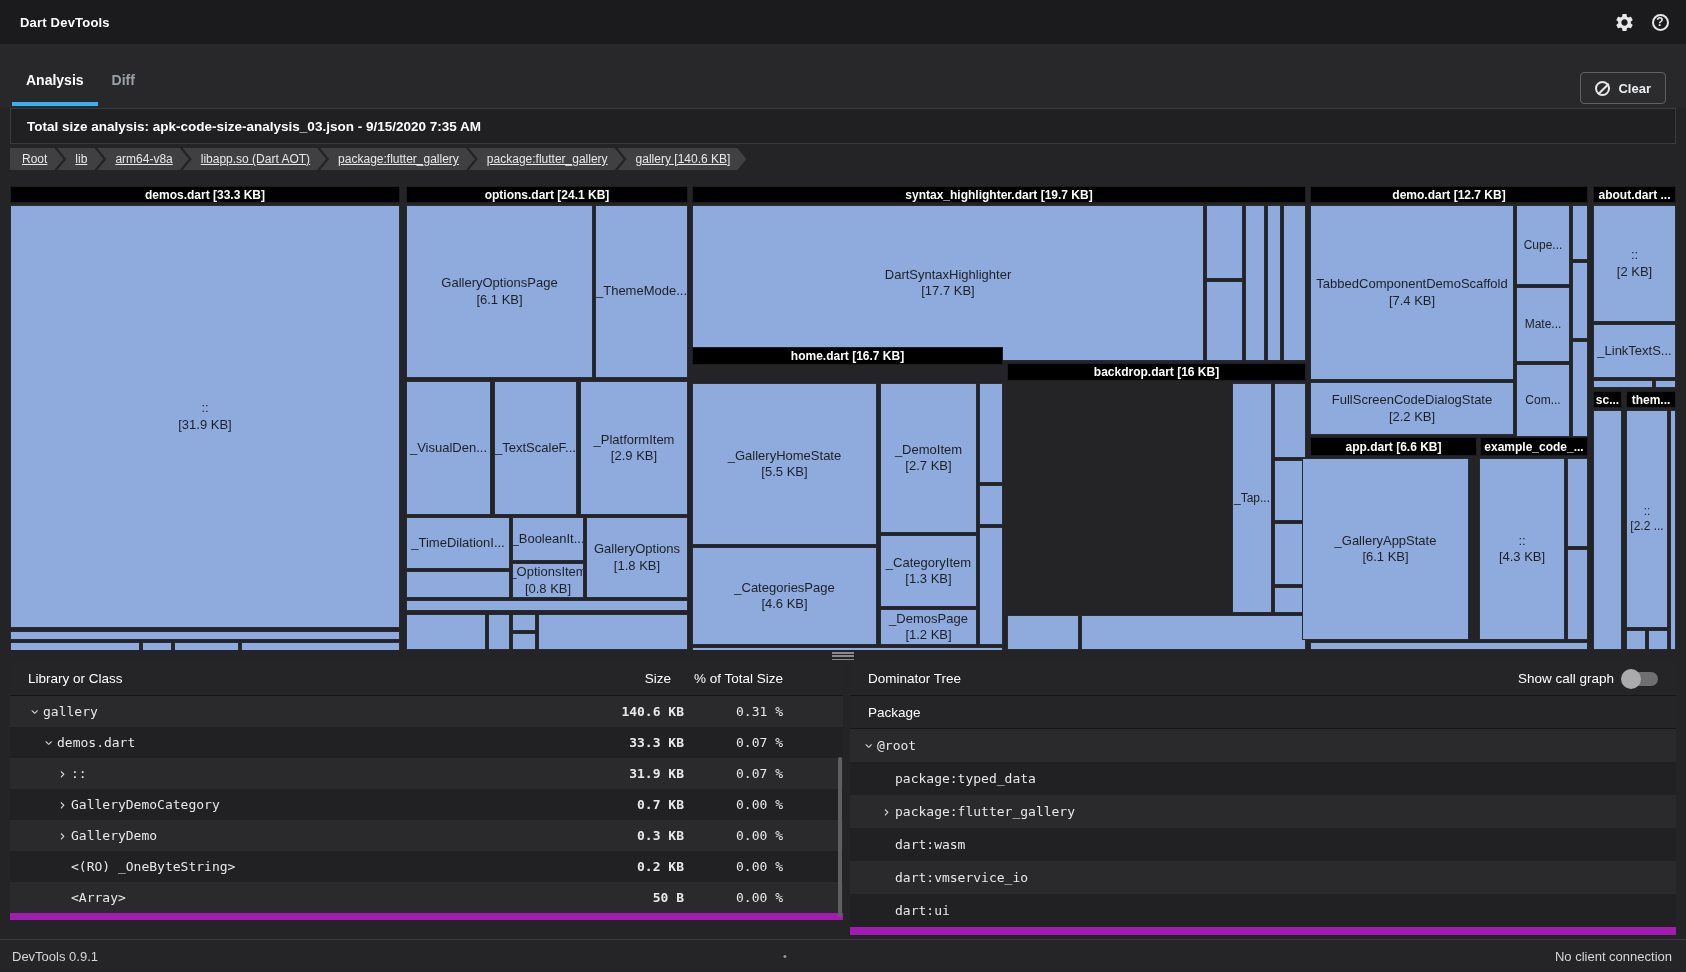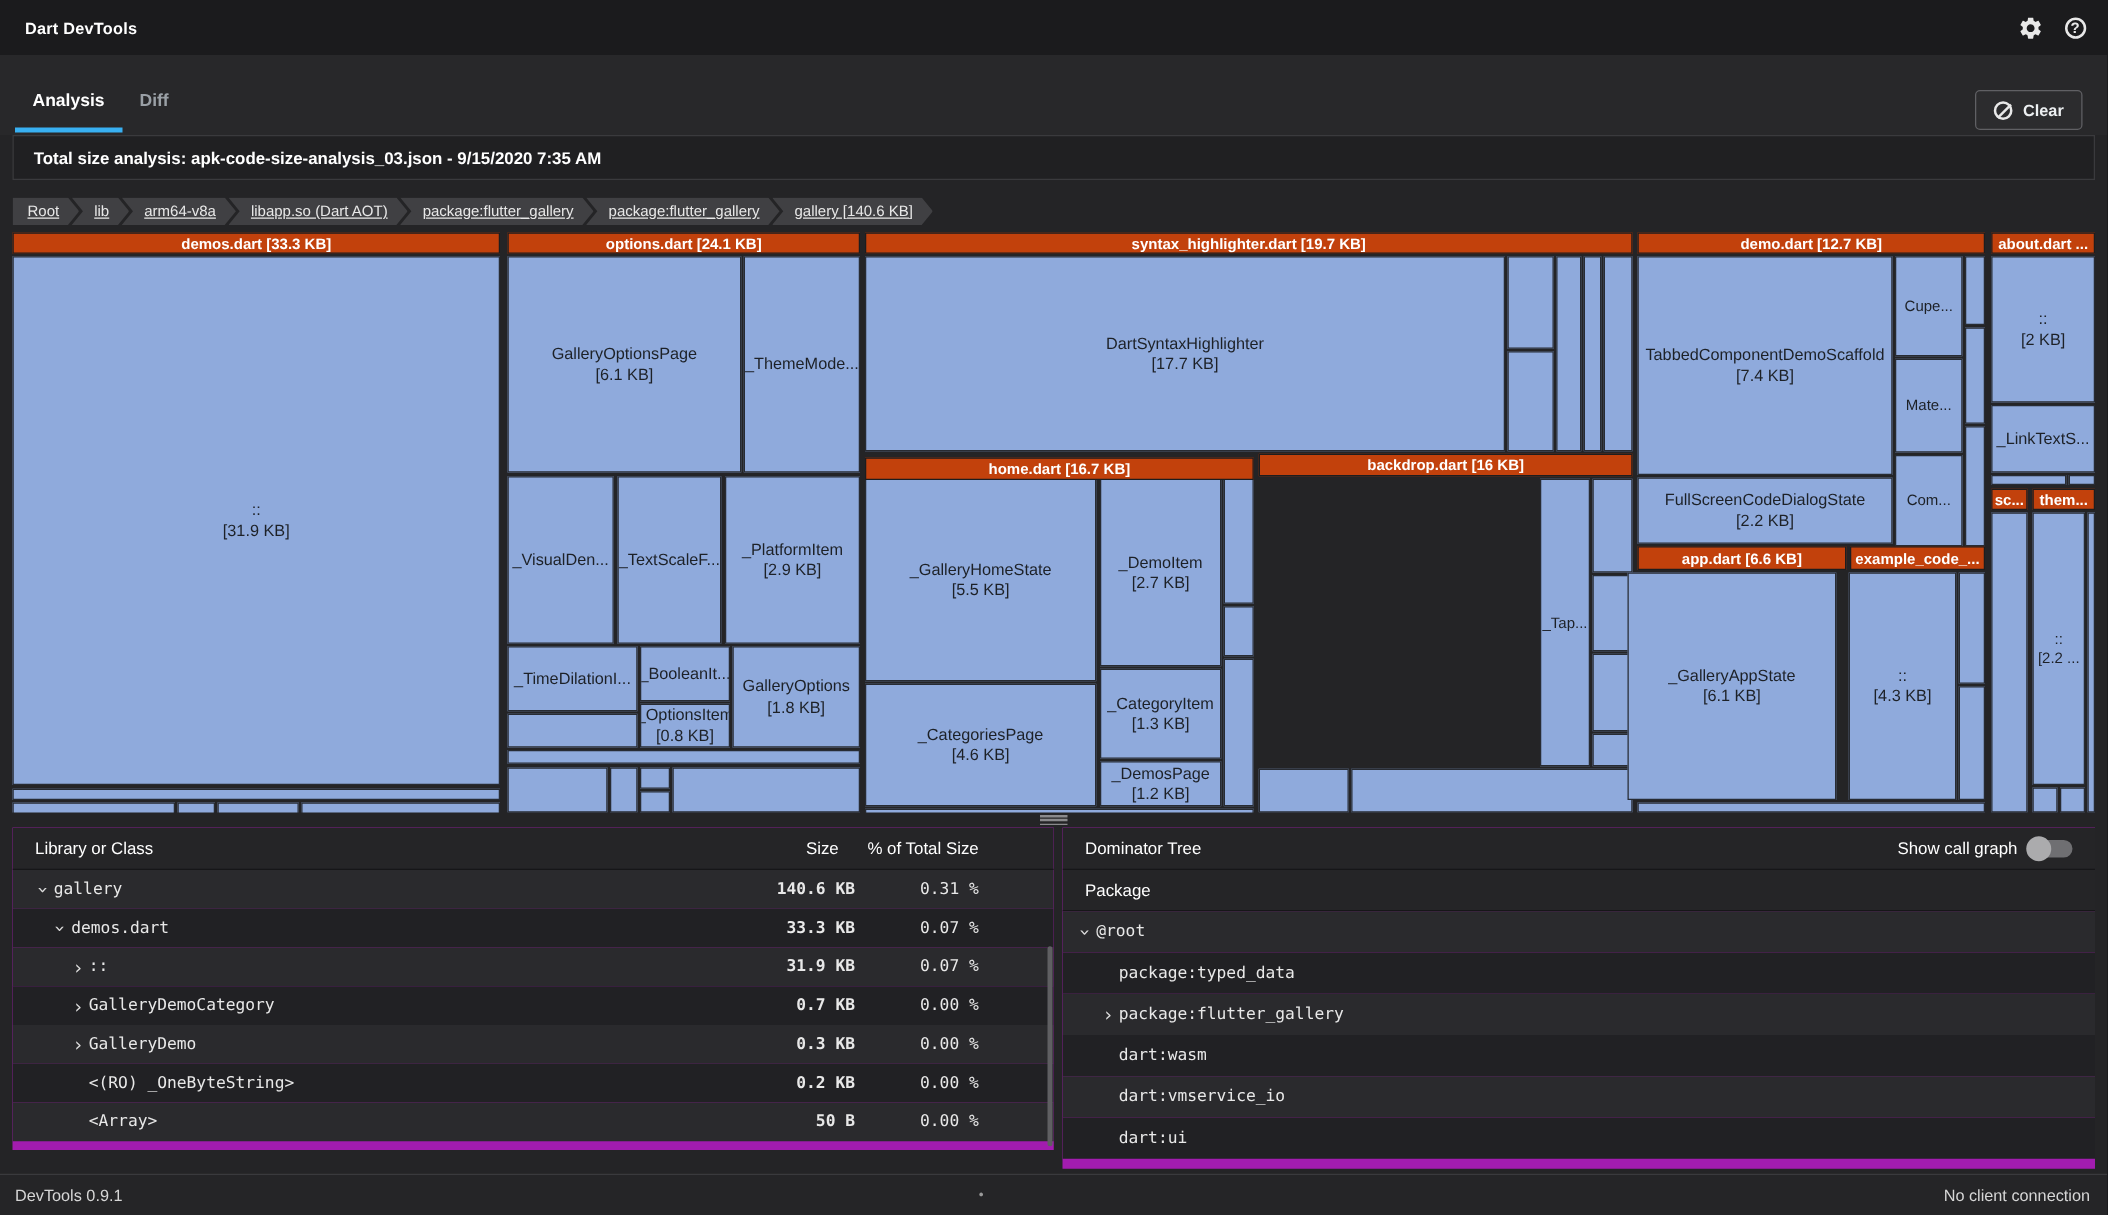--- a/index.html
+++ b/index.html
@@ -23,27 +23,27 @@
   .tab.active::after { content:""; position:absolute; left:0; right:0; bottom:0; height:4px; background:#38b0f2; }
   .clear-btn { position:absolute; right:20px; top:28px; height:32px; padding:0 14px; border:1px solid #606064; border-radius:4px; background:#2c2c2e; color:#eceff1; font-size:13px; font-weight:bold; display:flex; align-items:center; gap:8px; cursor:pointer; }
   .block-icon { width:15px; height:15px; border:2px solid #e8e8e8; border-radius:50%; position:relative; }
   .block-icon::after { content:""; position:absolute; left:-1px; top:5.5px; width:15px; height:2px; background:#e8e8e8; transform:rotate(-45deg); }
 
   
   .titlebar { position:absolute; left:10px; top:108px; width:1666px; height:36px; background:#202022; border:1px solid #3a3a3d; display:flex; align-items:center; }
   .titlebar span { color:#fff; font-size:13.5px; font-weight:bold; margin-left:16px; }
 
   
-  .crumbs { position:absolute; left:10px; top:148px; width:1666px; height:32px; display:flex; align-items:flex-end; }
+  .crumbs { position:absolute; left:10px; top:148px; width:1666px; height:32px; display:flex; align-items:flex-start; }
   .crumb { height:22px; background:#404043; color:#e8e8e8; font-size:12px; display:flex; align-items:center; padding:0 16px 0 18px; margin-right:-6px; text-decoration:underline; cursor:pointer; clip-path:polygon(0 0, calc(100% - 9px) 0, 100% 50%, calc(100% - 9px) 100%, 0 100%, 9px 50%); }
   .crumb.first { clip-path:polygon(0 0, calc(100% - 9px) 0, 100% 50%, calc(100% - 9px) 100%, 0 100%); padding-left:12px; }
 
   
   .treemap { position:absolute; left:10px; top:186px; width:1666px; height:466px; background:#242426; }
-  .tm-head { position:absolute; background:#c2410c; border:1px solid #1d1d1f; color:#fff; font-size:12px; font-weight:bold; display:flex; align-items:center; justify-content:center; overflow:hidden; white-space:nowrap; cursor:pointer; }
+  .tm-head { position:absolute; background:#000000; border:1px solid #1d1d1f; color:#fff; font-size:12px; font-weight:bold; display:flex; align-items:center; justify-content:center; overflow:hidden; white-space:nowrap; cursor:pointer; }
   .tm-cell { position:absolute; background:#8faadc; border:1px solid #272b33; color:#1d2127; font-size:13px; line-height:1.25; display:flex; align-items:center; justify-content:center; text-align:center; overflow:hidden; white-space:nowrap; cursor:pointer; }
 
   
   .hsplit { position:absolute; left:0; top:650px; width:1686px; height:12px; background:#242426; cursor:row-resize; }
   .hsplit .grip { position:absolute; left:832px; top:2px; width:22px; height:8px; display:flex; flex-direction:column; justify-content:space-between; }
   .hsplit .grip i { display:block; height:1.5px; background:#8a8a8c; }
 
   
   .panel { position:absolute; background:#a21caf; overflow:hidden; }
   .panel-left { left:10px; top:662px; width:833px; height:258px; }
@@ -239,21 +239,21 @@
         <div>::<br>[2.2 ...</div>
       </div>
       <div class="tm-cell" style="left: 1616px; top: 444px; width: 20px; height: 20px;"></div>
       <div class="tm-cell" style="left: 1638px; top: 444px; width: 20px; height: 20px;"></div>
       <div class="tm-cell" style="left: 1660px; top: 224px; width: 6px; height: 240px;"></div>
       <div class="tm-head" style="left: 0px; top: 0px; width: 390px; height: 17px;">demos.dart [33.3 KB]</div>
       <div class="tm-head" style="left: 396px; top: 0px; width: 282px; height: 17px;">options.dart [24.1 KB]</div>
       <div class="tm-head" style="left: 682px; top: 0px; width: 614px; height: 17px;">syntax_highlighter.dart [19.7 KB]</div>
       <div class="tm-head" style="left: 1300px; top: 0px; width: 278px; height: 17px;">demo.dart [12.7 KB]</div>
       <div class="tm-head" style="left: 1583px; top: 0px; width: 83px; height: 17px;">about.dart ...</div>
-      <div class="tm-head" style="left: 682px; top: 180px; width: 311px; height: 18px; text-align: right;">home.dart [16.7 KB]</div>
+      <div class="tm-head" style="left: 682px; top: 161px; width: 311px; height: 18px; text-align: right;">home.dart [16.7 KB]</div>
       <div class="tm-head" style="left: 997px; top: 177px; width: 299px; height: 18px;">backdrop.dart [16 KB]</div>
       <div class="tm-head" style="left: 1300px; top: 251px; width: 167px; height: 19px;">app.dart [6.6 KB]</div>
       <div class="tm-head" style="left: 1470px; top: 251px; width: 108px; height: 19px;">example_code_...</div>
       <div class="tm-head" style="left: 1583px; top: 205px; width: 29px; height: 17px;">sc...</div>
       <div class="tm-head" style="left: 1616px; top: 205px; width: 50px; height: 17px;">them...</div>
     </div>
 
   <div class="hsplit">
     <span class="grip">
         <i></i>

